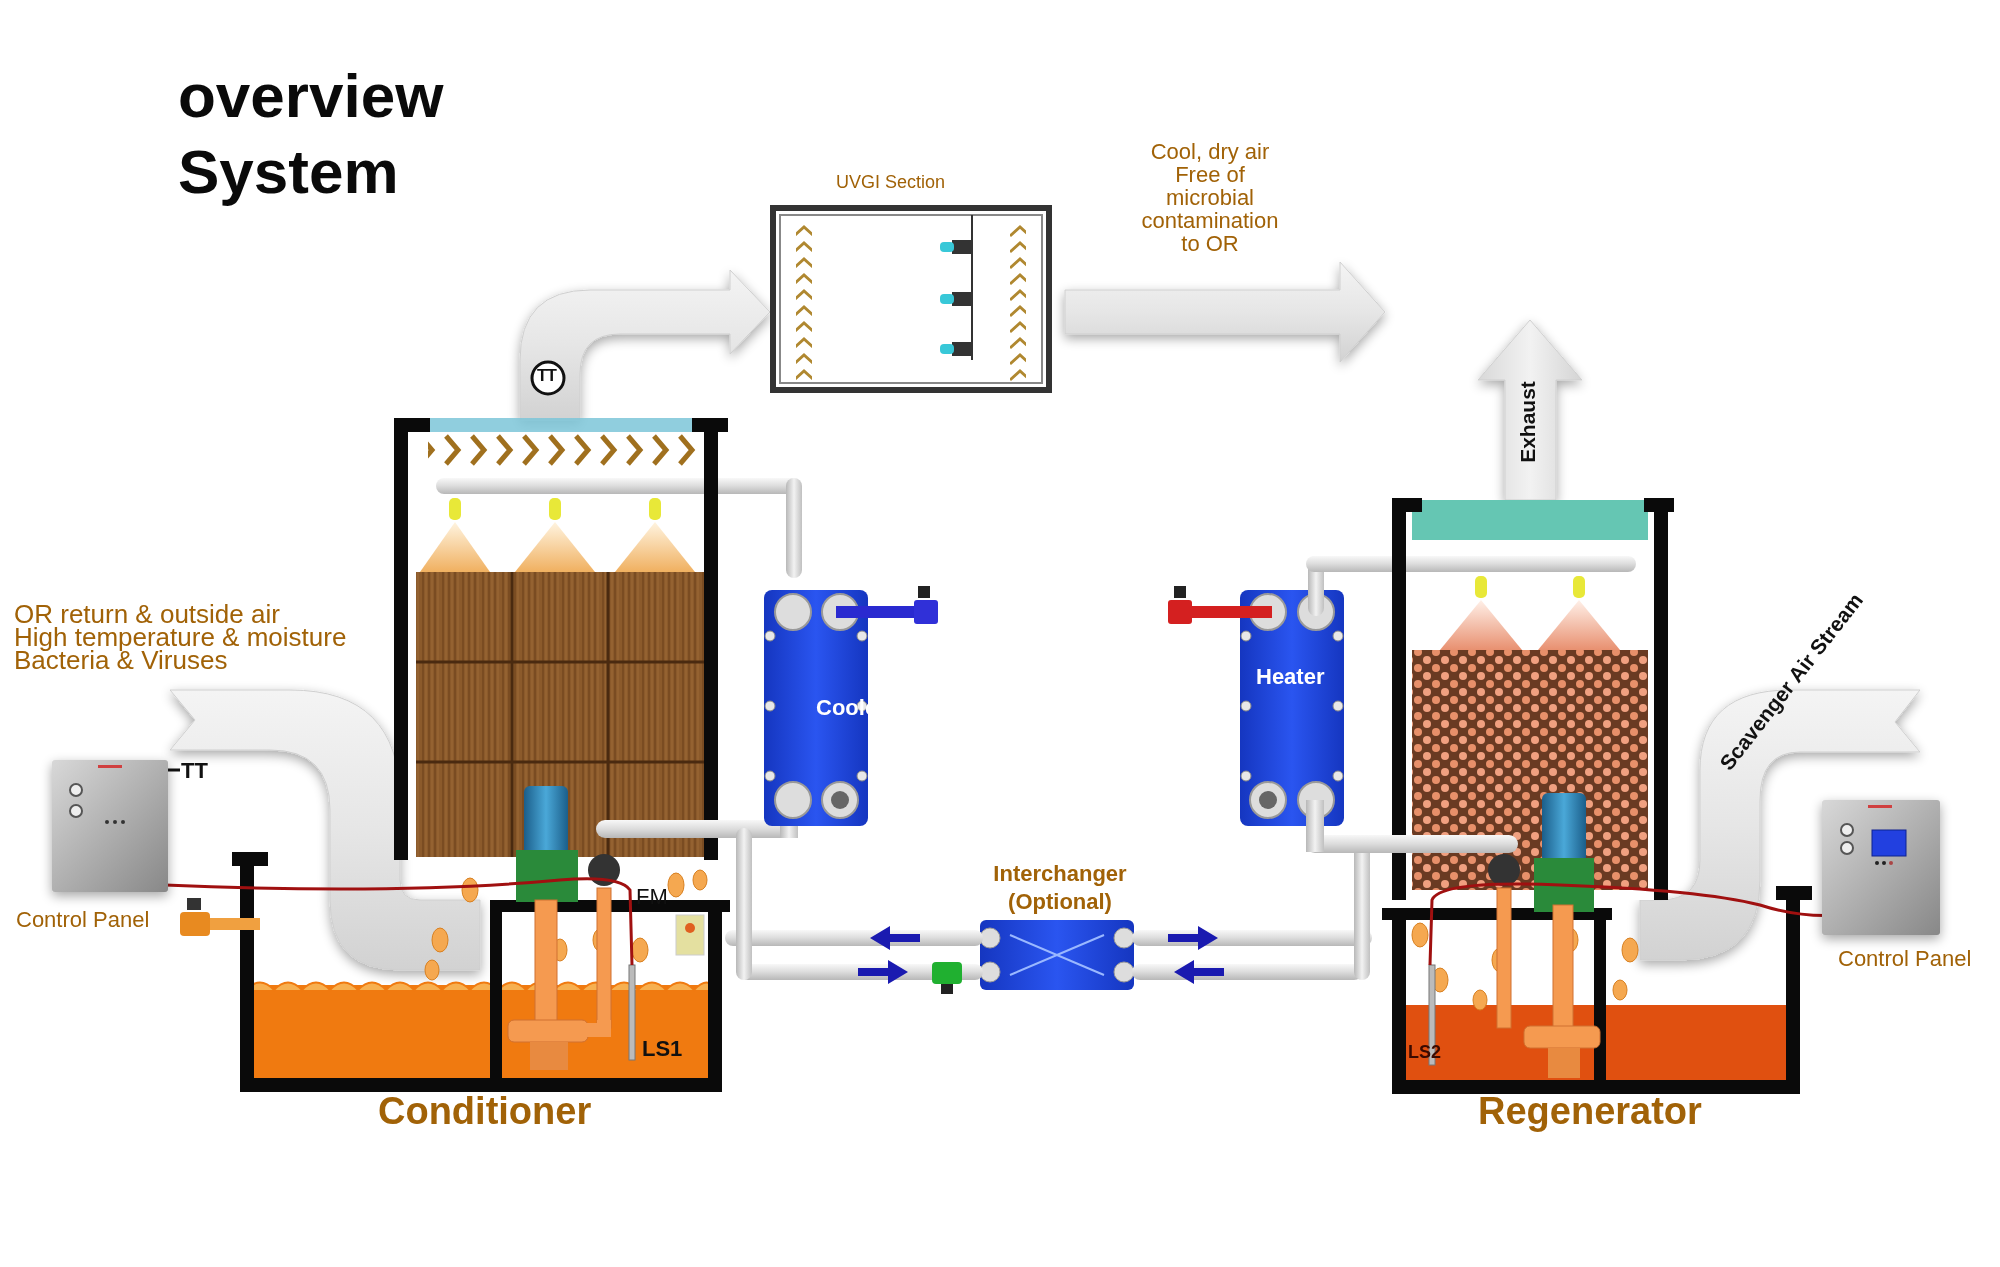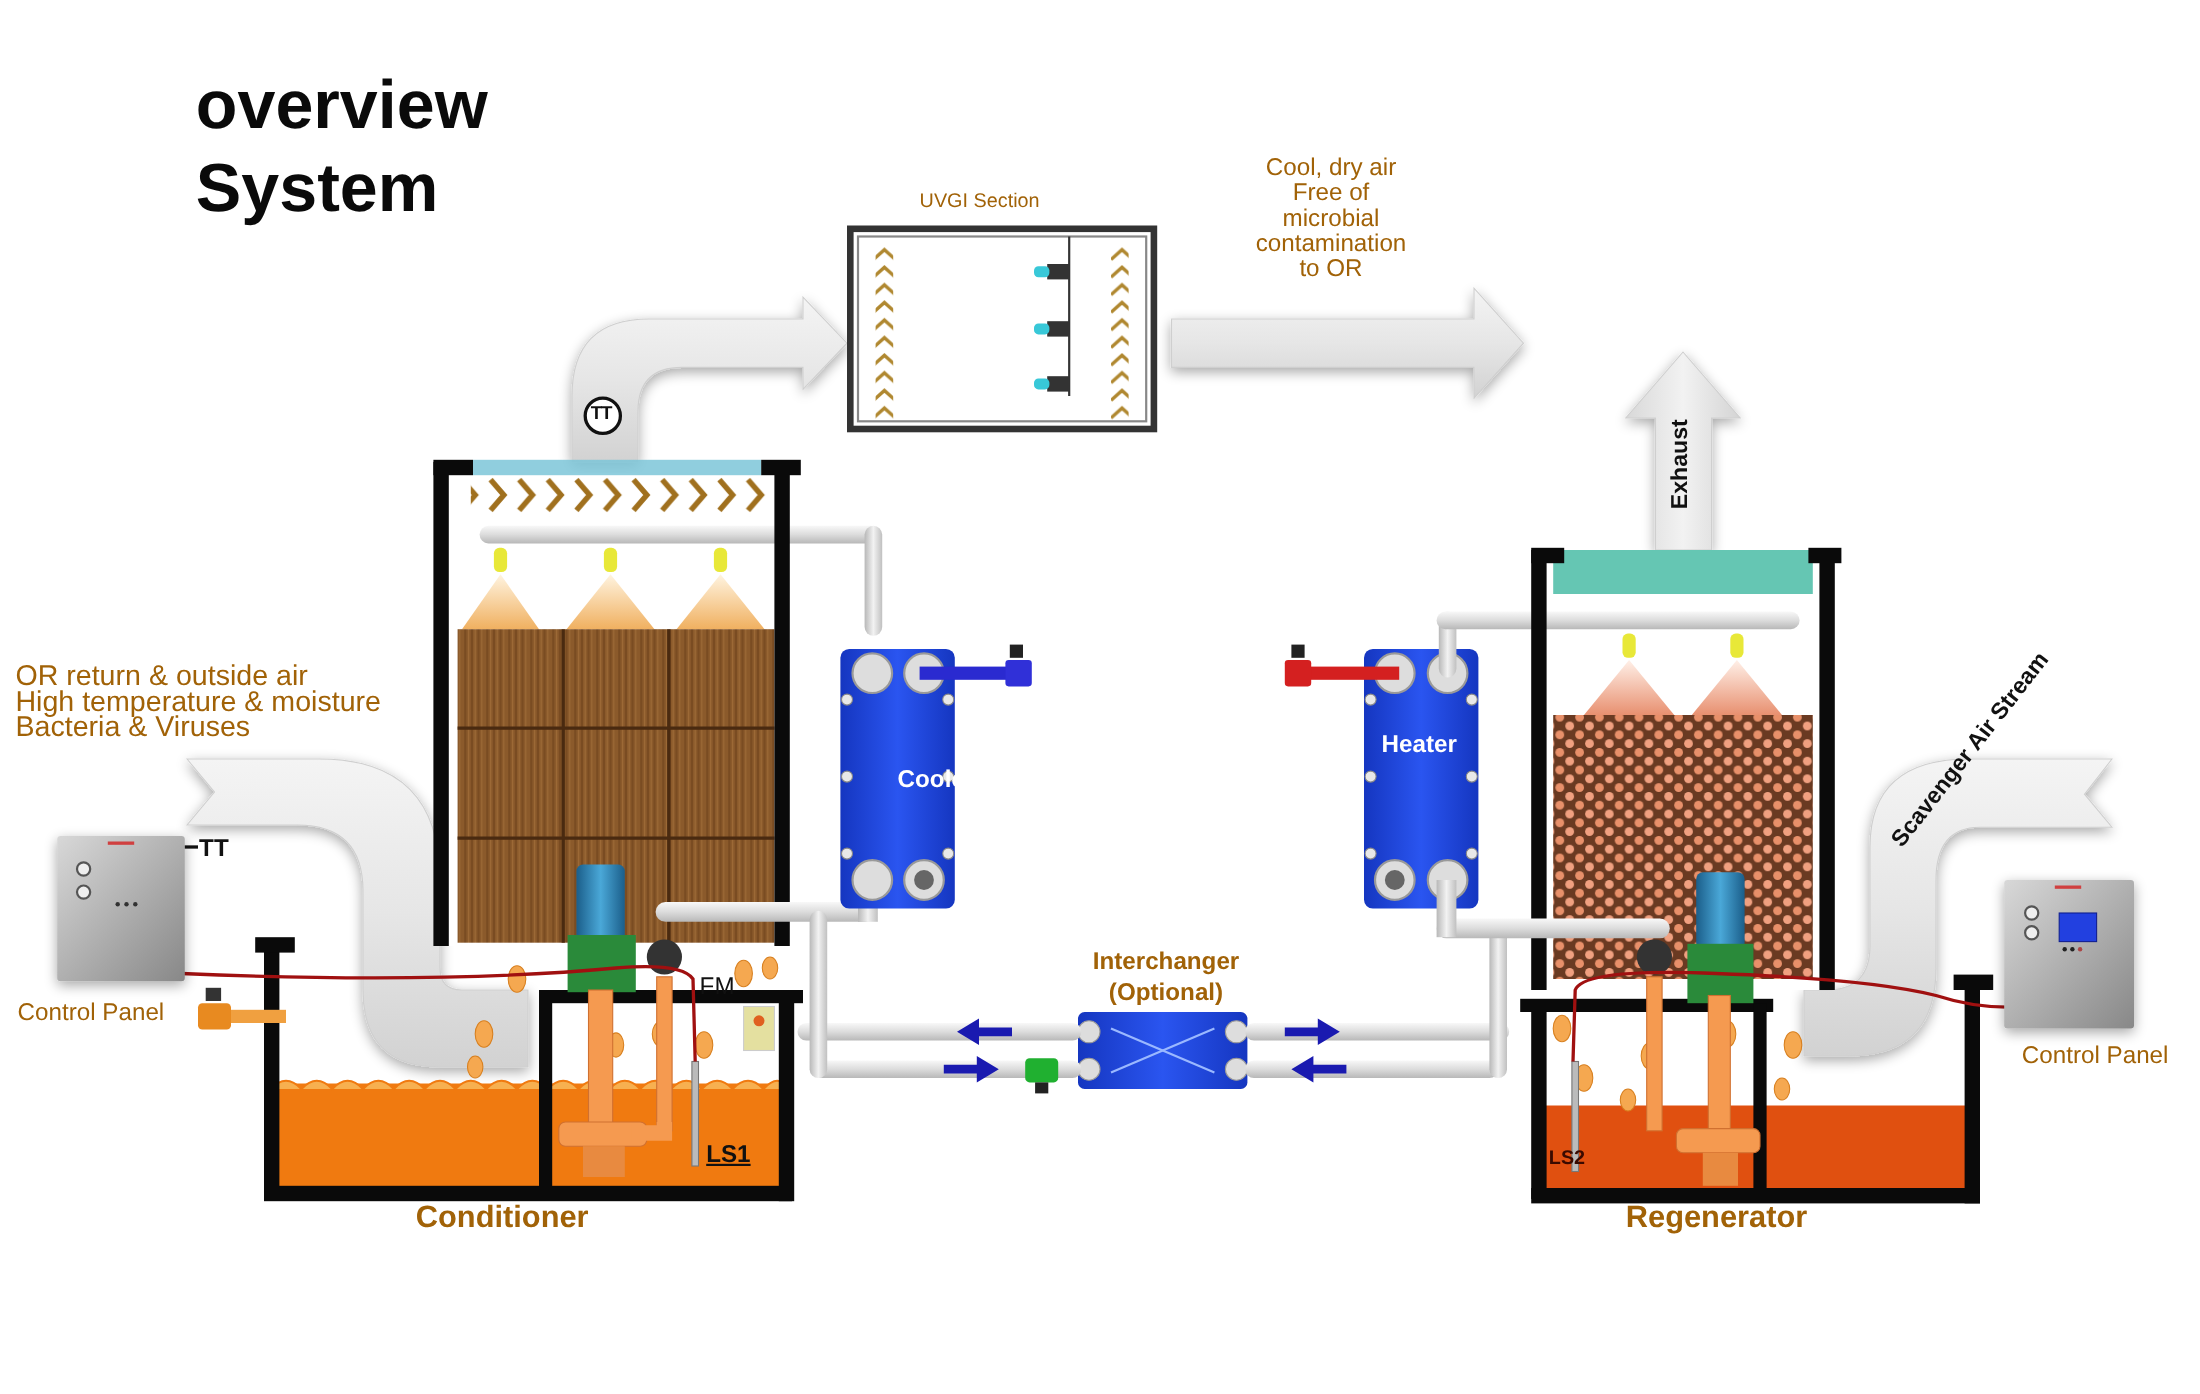--- a/index.html
+++ b/index.html
@@ -2,21 +2,21 @@
 <html><head>
 <meta charset="utf-8">
 <style>
   html, body { margin: 0; padding: 0; background: #ffffff; }
   body { width: 2000px; height: 1267px; position: relative; overflow: hidden; font-family: "Liberation Sans", sans-serif; }
   .abs { position: absolute; }
   .title { left: 178px; top: 58px; font-size: 62px; font-weight: bold; line-height: 76px; color: #0a0a0a; }
   .lbl { color: #a16207; font-family: "Liberation Sans", sans-serif; }
   .small { font-size: 22px; line-height: 23px; }
   .mid { font-size: 22px; }
-  .big { font-size: 28px; font-weight: bold; }
+  .big { font-size: 38px; font-weight: bold; }
   .center { text-align: center; }
   .hx-label { color: #ffffff; font-weight: bold; font-size: 22px; }
 </style>
 </head>
 <body>
 
 <div class="abs title">
   <div>overview</div>
   <div>System</div>
 </div>
@@ -376,21 +376,21 @@
   <div>Cool, dry air</div>
   <div>Free of</div>
   <div>microbial</div>
   <div>contamination</div>
   <div>to OR</div>
 </div>
 
 <div class="abs" style="left:537px; top:366px; font-size:17px; font-weight:bold; color:#111; letter-spacing:-1px;">TT</div>
 <div class="abs" style="left:181px; top:758px; font-size:22px; font-weight:bold; color:#111;">TT</div>
 <div class="abs" style="left:636px; top:884px; font-size:22px; font-weight:normal; color:#111;">FM</div>
-<div class="abs" style="left:642px; top:1036px; font-size:22px; font-weight:bold; color:#111;text-decoration:underline;">LS1</div>
+<div class="abs" style="left:642px; top:1036px; font-size:22px; font-weight:bold; color:#111;">LS1</div>
 <div class="abs" style="left:1408px; top:1042px; font-size:18px; font-weight:bold; color:#3a0a00;">LS2</div>
 
 <div class="abs hx-label" style="left:816px; top:664px;margin-top:31px;">Cooler</div>
 <div class="abs hx-label" style="left:1256px; top:664px;">Heater</div>
 
 <div class="abs lbl center" style="left:980px; top:860px; width:160px; font-size:22px; font-weight:bold; line-height:28px;">
   <div>Interchanger</div>
   <div>(Optional)</div>
 </div>
 

